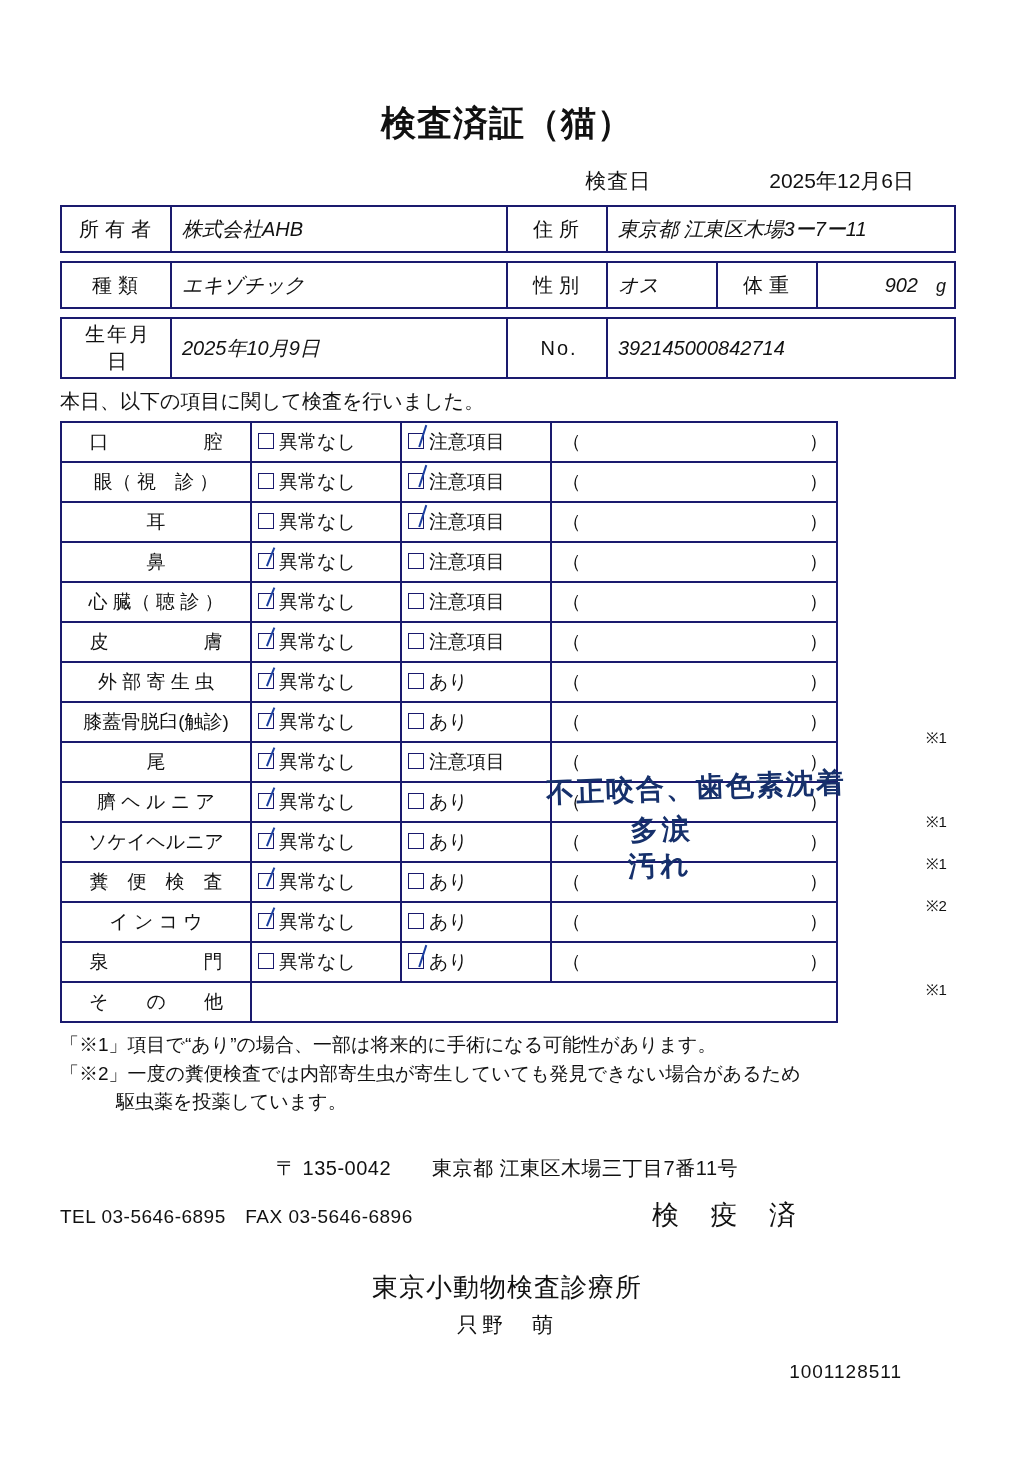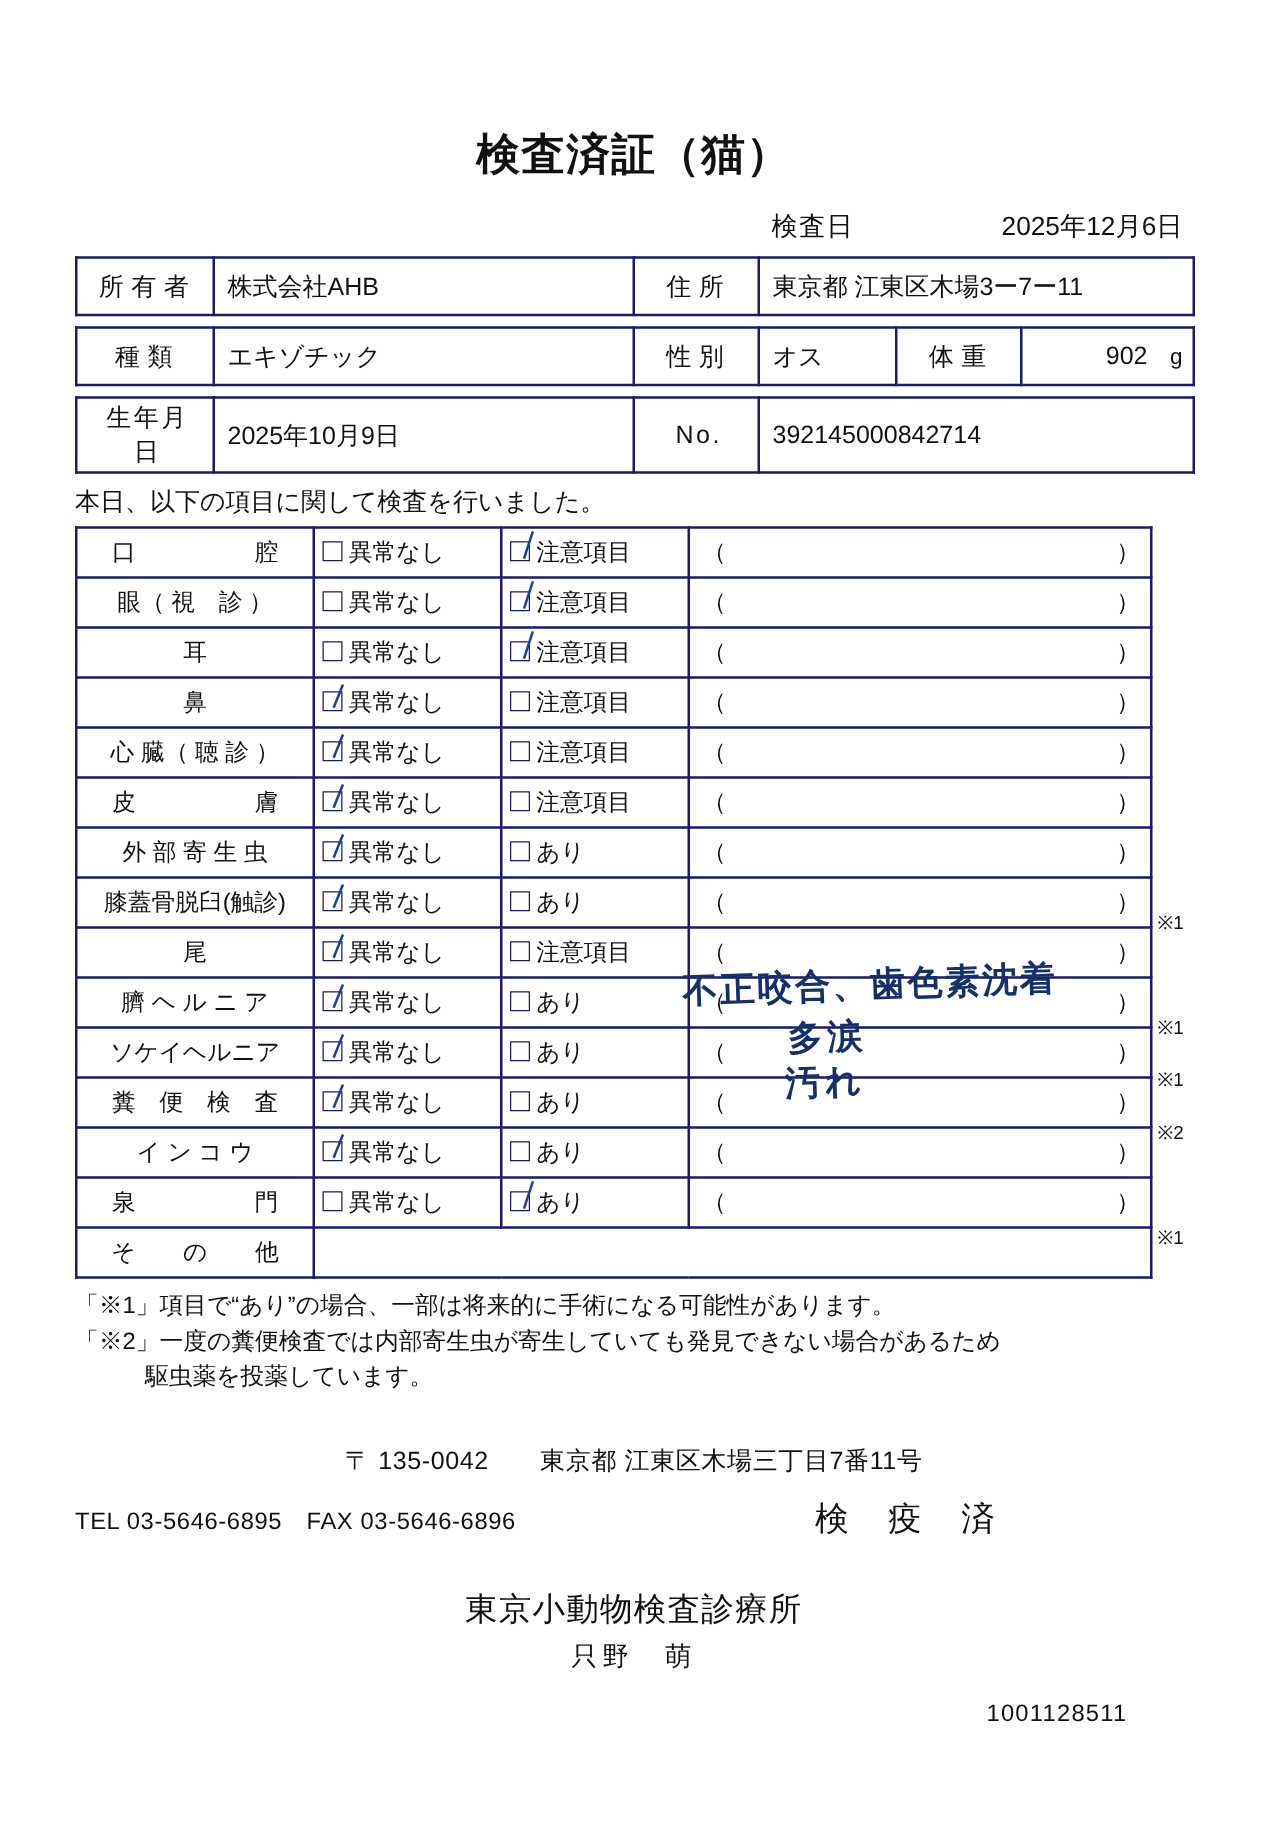--- a/index.html
+++ b/index.html
@@ -31,21 +31,21 @@
     letter-spacing: 1px;
     margin-top: 100px;
   }
 
   
   .date-line {
     display: flex;
     justify-content: flex-end;
     align-items: baseline;
     margin-top: 20px;
-    padding-right: 68px;
+    padding-right: 100px;
     font-size: 21px;
   }
   .date-line .label {
     margin-right: 118px;
     letter-spacing: 1px;
   }
   .date-line .value {
     letter-spacing: 0px;
   }
 
@@ -65,20 +65,21 @@
   }
   .info-table td.hdr {
     text-align: center;
     letter-spacing: 6px;
     padding-left: 14px;
     font-size: 20px;
   }
   .info-table td.hdr.tight { letter-spacing: 2px; }
   .info-table td.val {
     text-align: left;
+    font-style: italic;
   }
   .info-table td.val.num {
     text-align: right;
     padding-right: 8px;
   }
   .unit {
     display: inline-block;
     width: 28px;
     text-align: right;
     font-size: 18px;
@@ -86,21 +87,21 @@
 
   .note-line {
     margin: 9px 0 6px 60px;
     font-size: 20px;
   }
 
   
   .exam-table {
     margin: 0 68px 0 60px;
     border-collapse: collapse;
-    width: 862px;
+    width: 778px;
     table-layout: fixed;
   }
   .exam-table td {
     border: 2px solid #1a1a6e;
     height: 38px;
     font-size: 19px;
     vertical-align: middle;
     padding: 0;
   }
   td.item-name {

